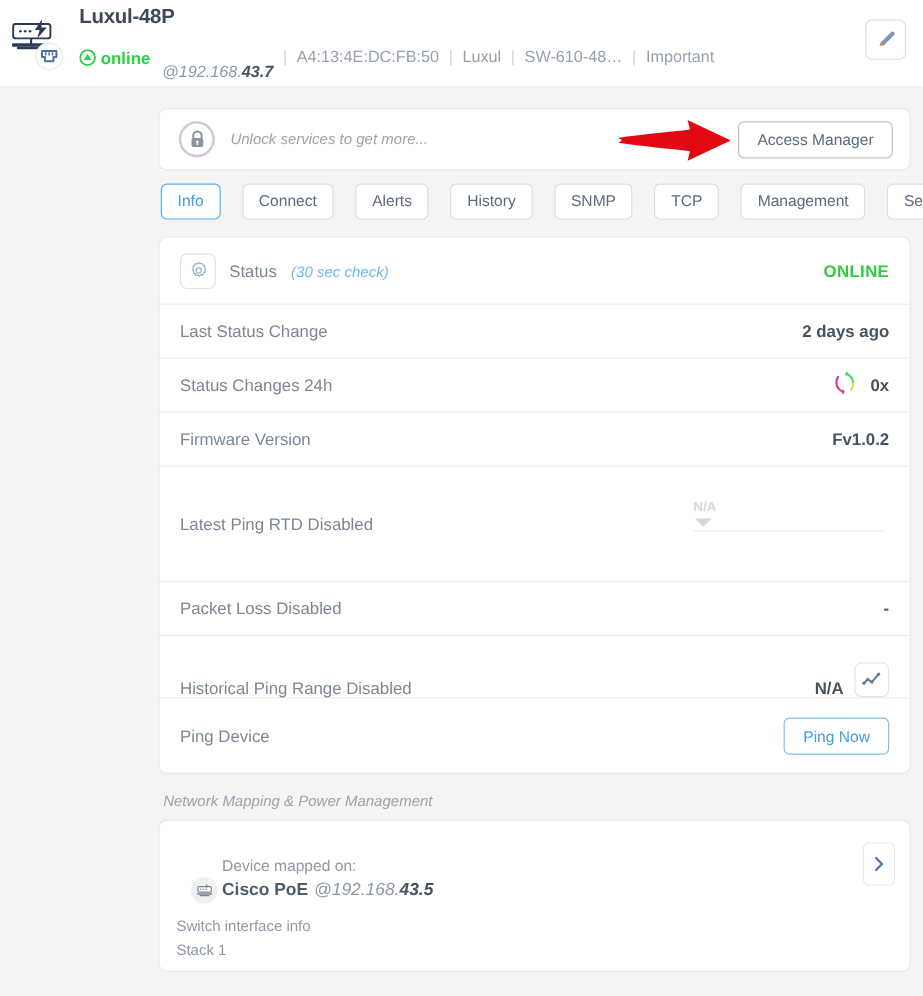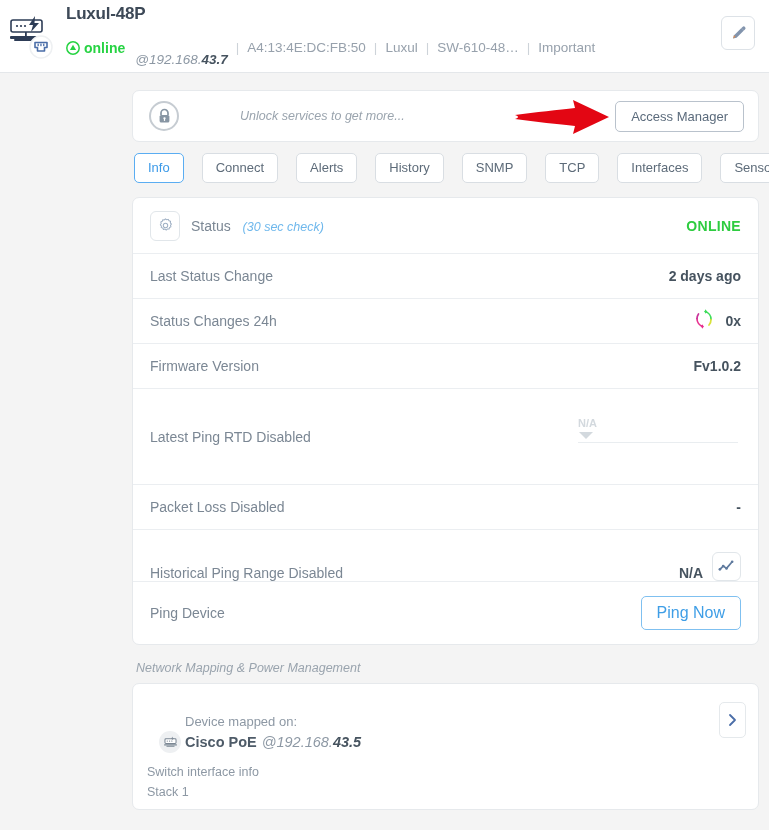--- a/index.html
+++ b/index.html
@@ -82,21 +82,20 @@
   .col {
     width: 627px;
     margin: 0 auto;
     margin-left: 132px;
   }
 
   .card {
     background: #fff;
     border: 1px solid #e6e9ec;
     border-radius: 7px;
-    gap: 48px;
   }
 
   
   .unlock-bar {
     height: 52px;
     display: flex;
     align-items: center;
     padding: 0 14px 0 16px;
     position: relative;
   }
@@ -244,21 +243,21 @@
     display: flex; align-items: center; justify-content: center;
     flex: 0 0 29px;
   }
 
   .ping-row { min-height: 62px; }
   .ping-btn {
     border: 1px solid #7fc0f0;
     border-radius: 5px;
     background: #fff;
     color: #3f9ee6;
-    font-size: 16px;
+    font-size: 13px;
     padding: 7px 15px;
     cursor: pointer;
     font-family: "Liberation Sans", sans-serif;
   }
 
   
   .section-title {
     font-size: 12.5px;
     font-style: italic;
     color: #9aa4ae;
@@ -378,21 +377,21 @@
       </svg>
     </div>
 
     <div class="tabs">
       <div class="tab active">Info</div>
       <div class="tab">Connect</div>
       <div class="tab">Alerts</div>
       <div class="tab">History</div>
       <div class="tab">SNMP</div>
       <div class="tab">TCP</div>
-      <div class="tab">Interfaces</div>
+      <div class="tab">Management</div>
       <div class="tab">Sensor</div>
     </div>
 
     <div class="card info-card">
 
       <div class="row status-row">
         <div class="gear-box">
           <svg width="17" height="17" viewBox="0 0 20 20">
             <path d="M10 2.2 l1.5 1.1 1.8-.5 .8 1.7 1.8 .5 -.2 1.9 1.3 1.4 -1.1 1.5 .5 1.8 -1.7 .8 -.5 1.8 -1.9-.2 -1.4 1.3 -1.5-1.1 -1.8 .5 -.8-1.7 -1.8-.5 .2-1.9 -1.3-1.4 1.1-1.5 -.5-1.8 1.7-.8 .5-1.8 1.9 .2 z" fill="none" stroke="#9fb0c4" stroke-width="1.2" stroke-linejoin="round"></path>
             <circle cx="10" cy="10" r="2.6" fill="none" stroke="#9fb0c4" stroke-width="1.2"></circle>

